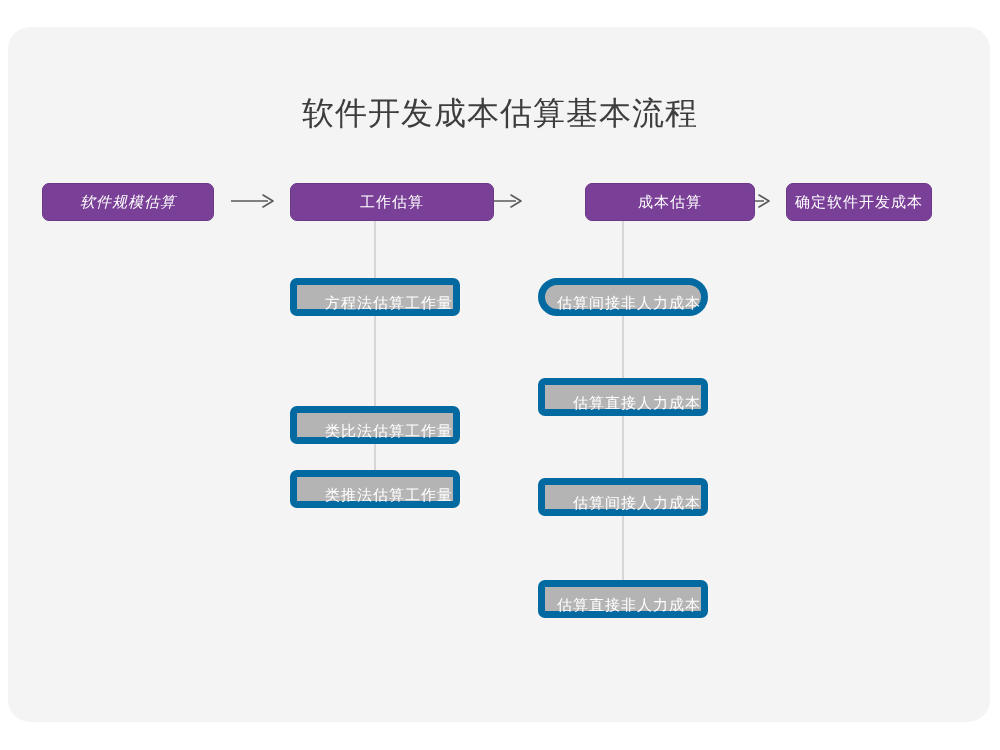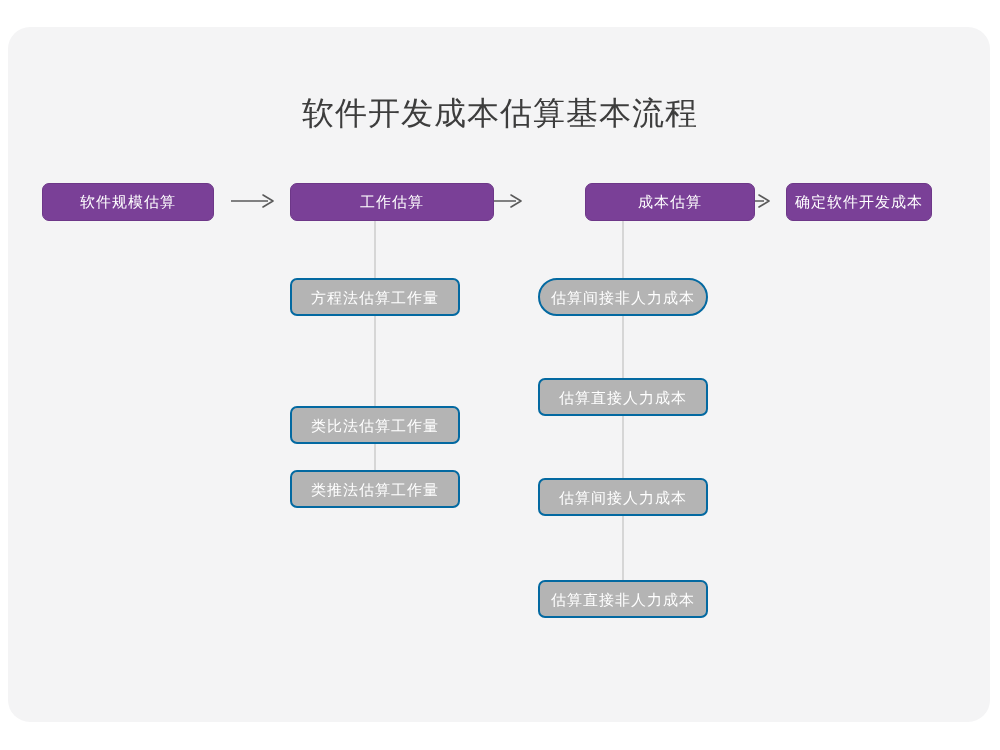--- a/index.html
+++ b/index.html
@@ -72,33 +72,33 @@
     letter-spacing: 1px;
     white-space: nowrap;
     z-index: 3;
   }
 
   
   .sub {
     position: absolute;
     height: 38px;
     background: #b4b4b4;
-    border: 2px solid #0369a1;
+    border: 7px solid #0369a1;
     border-radius: 7px;
     color: #ffffff;
     font-size: 15px;
     line-height: 36px;
-    text-align: center;
+    text-align: right;
     letter-spacing: 1px;
     white-space: nowrap;
     z-index: 3;
   }
 
   
-  .s1 { left: 42px;  top: 183px; width: 172px; }
+  .s1 { left: 42px;  top: 183px; width: 172px; font-style: italic; }
   .s2 { left: 290px; top: 183px; width: 204px; }
   .s3 { left: 538px; top: 183px; width: 170px; margin-left: 47px; }
   .s4 { left: 786px; top: 183px; width: 146px; }
 
   .a1 { left: 230px; top: 192px; width: 46px; height: 18px; }
   .a2 { left: 478px; top: 192px; width: 46px; height: 18px; }
   .a3 { left: 726px; top: 192px; width: 46px; height: 18px; }
 
   .c1b1 { left: 290px; top: 278px; width: 170px; }
   .c1b2 { left: 290px; top: 378px; width: 170px; margin-top: 28px; }

